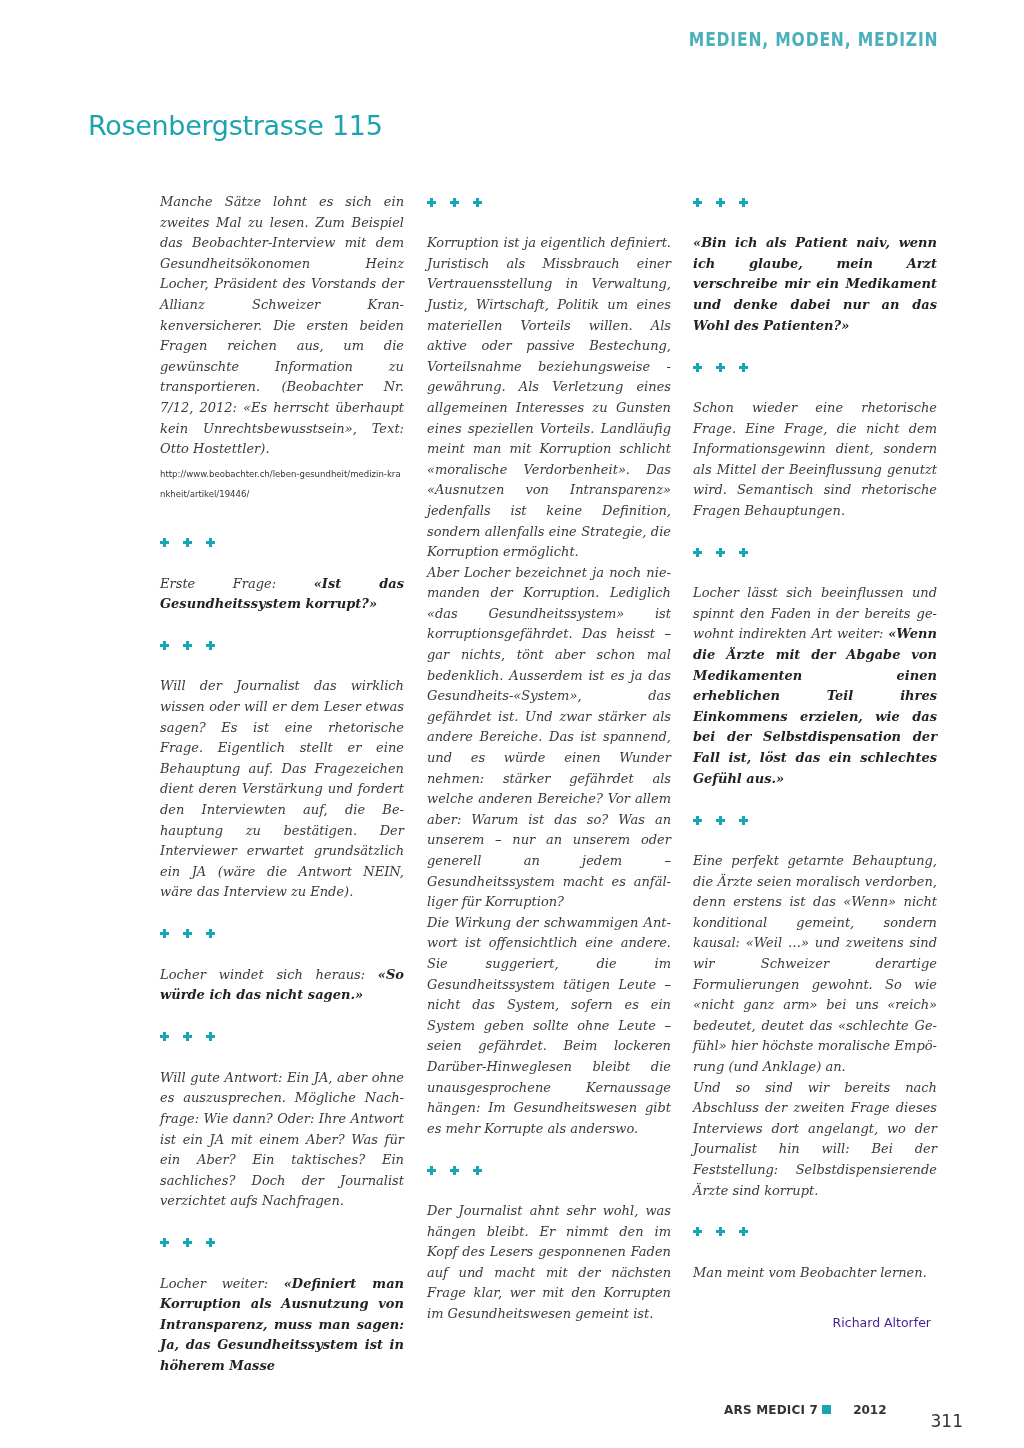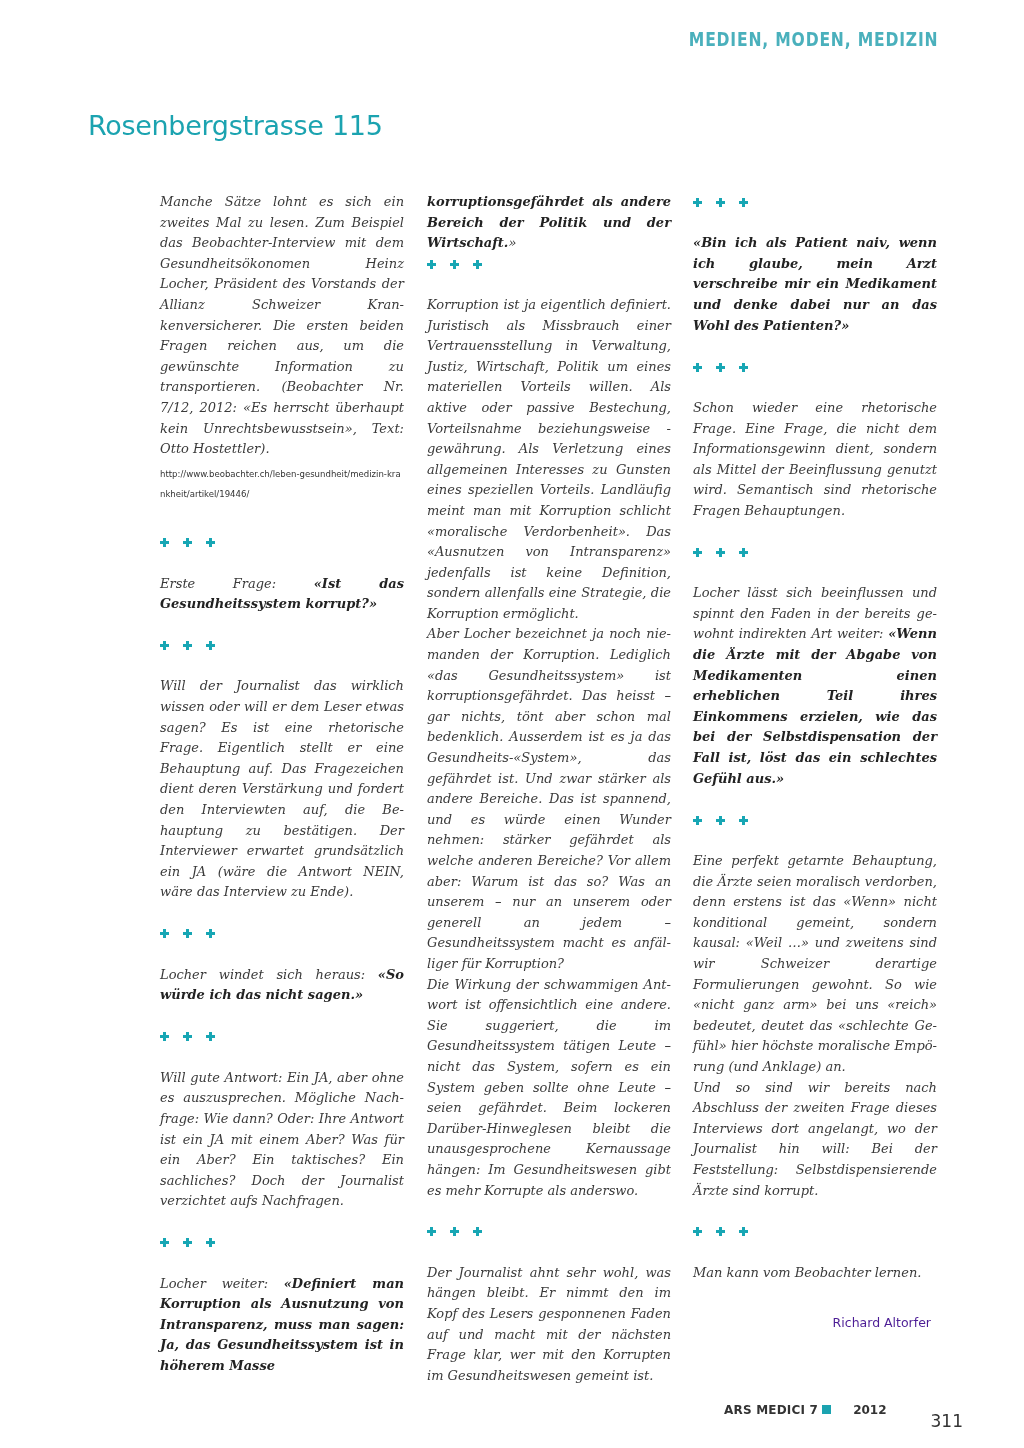--- a/index.html
+++ b/index.html
@@ -100,21 +100,20 @@
   <div class="stars">
       <span class="star"></span>
       <span class="star"></span>
       <span class="star"></span>
     </div>
   <div class="gap"></div>
   <p><span>Locher weiter: </span><b>«Definiert man Kor­ruption als Ausnutzung von Intrans­parenz, muss man sagen: Ja, das Ge­sundheitssystem ist in höherem Masse</b></p>
 </div>
 
 <div class="col col2">
-  <p><b>korruptionsgefährdet als andere Be­reich der Politik und der Wirtschaft.</b><span>»</span></p>
   <div class="stars">
       <span class="star"></span>
       <span class="star"></span>
       <span class="star"></span>
     </div>
   <div class="gap"></div>
   <p>Korruption ist ja eigentlich definiert. Juristisch als Missbrauch einer Vertrau­ensstellung in Verwaltung, Justiz, Wirt­schaft, Politik um eines materiellen Vorteils willen. Als aktive oder passive Bestechung, Vorteilsnahme beziehungs­weise -gewährung. Als Verletzung eines allgemeinen Interesses zu Gunsten eines speziellen Vorteils. Landläufig meint man mit Korruption schlicht «moralische Verdorbenheit». Das «Aus­nutzen von Intransparenz» jedenfalls ist keine Definition, sondern allenfalls eine Strategie, die Korruption ermög­licht.</p>
   <p>Aber Locher bezeichnet ja noch nie­manden der Korruption. Lediglich «das Gesundheitssystem» ist korrup­tionsgefährdet. Das heisst – gar nichts, tönt aber schon mal bedenklich. Aus­serdem ist es ja das Gesundheits-«Sys­tem», das gefährdet ist. Und zwar stär­ker als andere Bereiche. Das ist span­nend, und es würde einen Wunder nehmen: stärker gefährdet als welche anderen Bereiche? Vor allem aber: Warum ist das so? Was an unserem – nur an unserem oder generell an jedem – Gesundheitssystem macht es anfäl­liger für Korruption?</p>
   <p>Die Wirkung der schwammigen Ant­wort ist offensichtlich eine andere. Sie suggeriert, die im Gesundheitssystem tätigen Leute – nicht das System, sofern es ein System geben sollte ohne Leute – seien gefährdet. Beim lockeren Darü­ber-Hinweglesen bleibt die unausge­sprochene Kernaussage hängen: Im Gesundheitswesen gibt es mehr Kor­rupte als anderswo.</p>
   <div class="gap"></div>
@@ -160,21 +159,21 @@
   <div class="gap"></div>
   <p>Eine perfekt getarnte Behauptung, die Ärzte seien moralisch verdorben, denn erstens ist das «Wenn» nicht konditio­nal gemeint, sondern kausal: «Weil …» und zweitens sind wir Schweizer der­artige Formulierungen gewohnt. So wie «nicht ganz arm» bei uns «reich» bedeutet, deutet das «schlechte Ge­fühl» hier höchste moralische Empö­rung (und Anklage) an.</p>
   <p>Und so sind wir bereits nach Abschluss der zweiten Frage dieses Interviews dort angelangt, wo der Journalist hin will: Bei der Feststellung: Selbstdispen­sierende Ärzte sind korrupt.</p>
   <div class="gap"></div>
   <div class="stars">
       <span class="star"></span>
       <span class="star"></span>
       <span class="star"></span>
     </div>
   <div class="gap"></div>
-  <p>Man kann vom Beobachter lernen.</p>
+  <p>Man meint vom Beobachter lernen.</p>
   <p class="signature">Richard Altorfer</p>
 </div>
 
 <div class="footer">
   <span class="journal">ARS MEDICI 7</span>
   <span class="sq"></span>
   <span class="year">2012</span>
   <span class="pagenum">311</span>
 </div>
 

